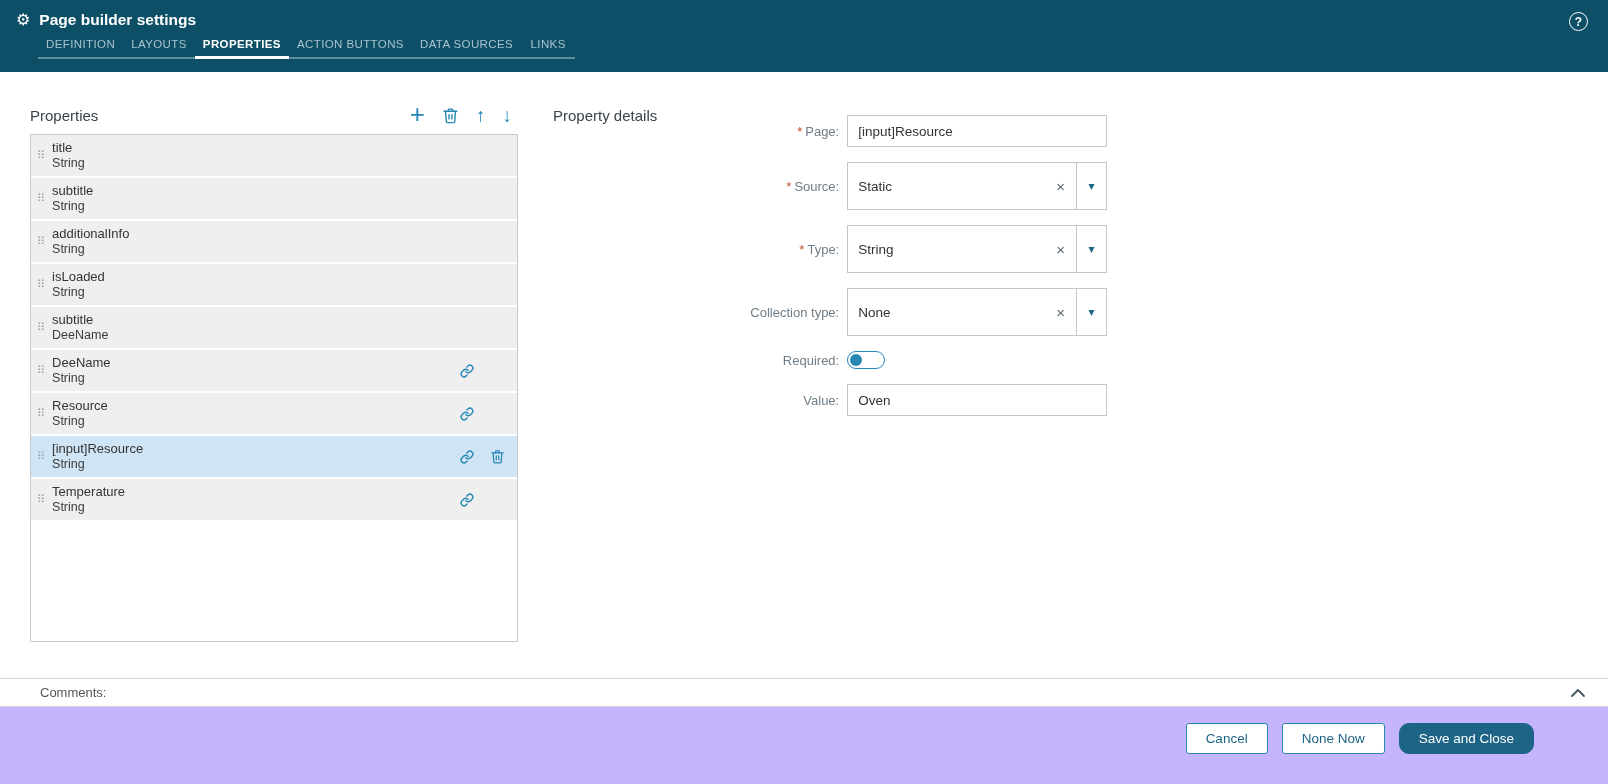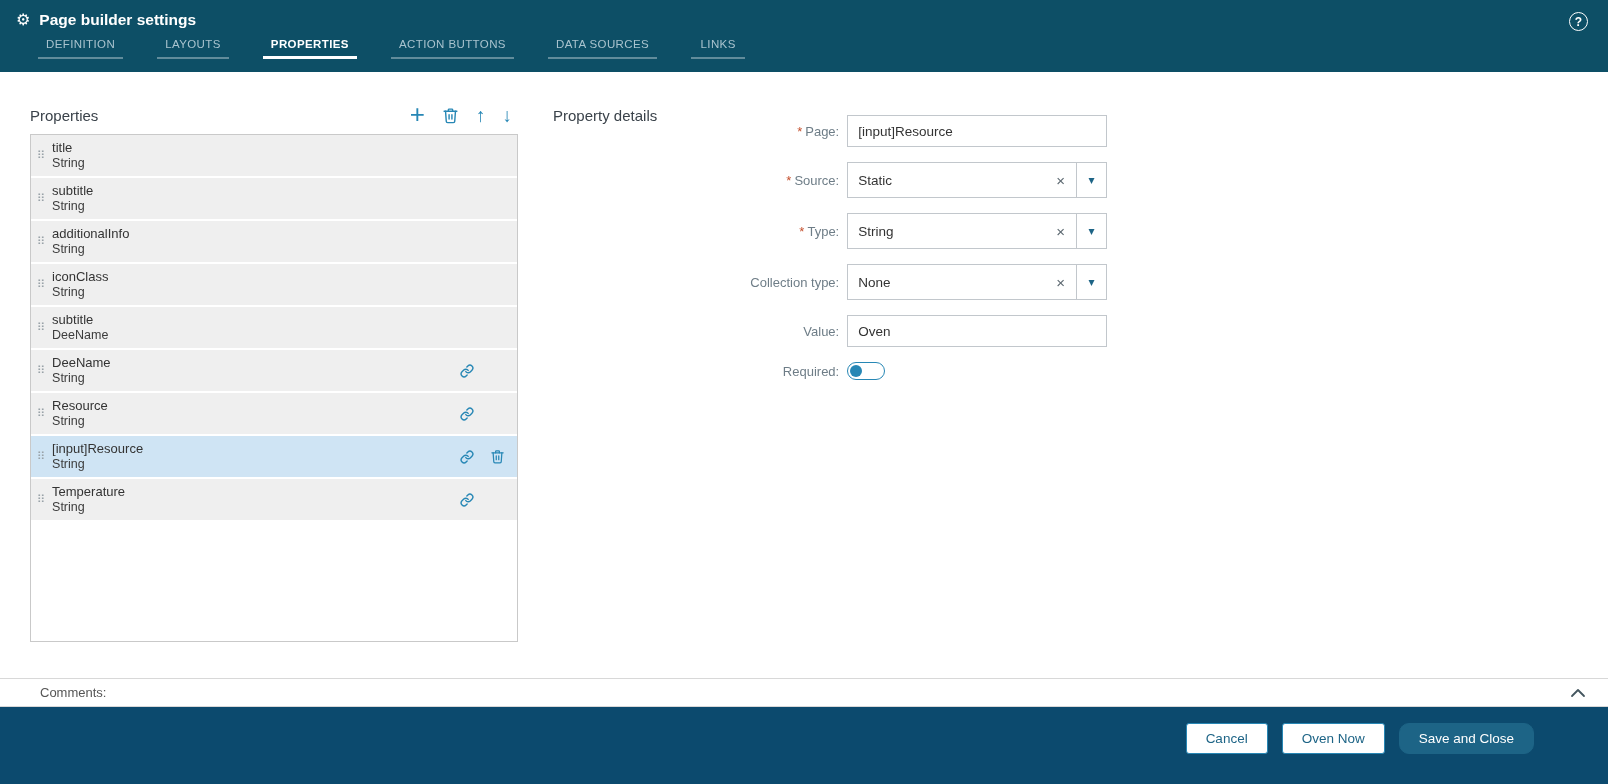--- a/index.html
+++ b/index.html
@@ -20,21 +20,21 @@
   
   .header{height:72px;background:var(--header-bg);position:relative;flex:0 0 auto;}
   .header-top{display:flex;align-items:center;padding:11px 16px 2px 16px;}
   .gear{color:#fff;font-size:16px;margin-right:9px;line-height:1;}
   .app-title{color:#fff;font-size:15.5px;font-weight:600;}
   .help-btn{
     position:absolute;right:20px;top:12px;width:19px;height:19px;border:1.5px solid #fff;
     border-radius:50%;color:#fff;font-size:12px;display:flex;align-items:center;justify-content:center;
     cursor:pointer;font-weight:600;
   }
-  .tabs{display:flex;gap:34px;padding-left:38px;margin-top:3px;}
+  .tabs{display:flex;padding-left:38px;margin-top:3px;}
   .tab{
     color:#a9c3ce;font-size:11.5px;letter-spacing:.4px;text-align:center;min-width:54px;
     padding:4px 8px 7px 8px;border-bottom:2px solid rgba(255,255,255,.35);cursor:pointer;
   }
   .tab.active{color:#fff;font-weight:700;border-bottom:3px solid #fff;padding-bottom:6px;}
   
   .main{background:#fff;height:606px;display:flex;flex:0 0 auto;padding-top:30px;}
   .left{width:488px;margin-left:30px;flex:0 0 auto;display:flex;flex-direction:column;}
   .panel-head{display:flex;align-items:center;height:26px;margin-bottom:6px;}
   .panel-title{font-size:15px;color:#3a424a;}
@@ -60,42 +60,42 @@
   .right{flex:1;margin-left:35px;margin-right:75px;display:flex;flex-direction:row;}
   .form{margin-top:13px;}
   .frow{display:flex;align-items:center;margin-bottom:15px;}
   .flabel{width:190px;flex:0 0 auto;text-align:right;padding-right:8px;color:#6e7d87;font-size:13px;}
   .req{color:#c4502e;margin-right:3px;font-size:13px;}
   .fcontrol{flex:1;display:flex;}
   .tinput{
     flex:1;height:32px;border:1px solid #c2c7cc;padding:0 10px;font-family:inherit;
     font-size:13.5px;color:#333;background:#fff;outline:none;
   }
-  .dropdown{flex:1;display:flex;border:1px solid #c2c7cc;height:36px;background:#fff;align-items:stretch;}
+  .dropdown{flex:1;display:flex;border:1px solid #c2c7cc;height:48px;background:#fff;align-items:stretch;}
   .dropdown input{flex:1;border:none;padding:0 10px;font-family:inherit;font-size:13.5px;color:#333;outline:none;background:transparent;}
   .clear-x{align-self:center;color:#5c6870;font-size:15px;padding:0 11px;cursor:pointer;line-height:1;}
   .caret-btn{
     width:30px;border-left:1px solid #c2c7cc;display:flex;align-items:center;justify-content:center;
     color:var(--primary);background:#fff;font-size:12px;cursor:pointer;
   }
   .toggle-row{margin-top:8px;}
   .toggle{
     width:38px;height:18px;border:1px solid var(--accent);border-radius:10px;background:#fff;
     position:relative;cursor:pointer;flex:0 0 auto;
   }
   .toggle .knob{position:absolute;left:2px;top:2px;width:12px;height:12px;border-radius:50%;background:var(--accent);}
   
   .comments-bar{
     flex:0 0 auto;height:29px;background:#fff;border-top:1px solid #d8d8d8;border-bottom:1px solid #d8d8d8;
     display:flex;align-items:center;padding:0 22px 0 40px;
   }
   .comments-label{color:#555;font-size:13px;}
   .collapse{margin-left:auto;cursor:pointer;display:flex;align-items:center;}
   
-  .footer{flex:1;background:#0c4a6e;display:flex;justify-content:flex-end;align-items:flex-start;gap:14px;padding:16px 74px 0 0;}
+  .footer{flex:1;background:#c4b5fd;display:flex;justify-content:flex-end;align-items:flex-start;gap:14px;padding:16px 74px 0 0;}
   .btn{
     height:31px;padding:0 19px;border-radius:3px;font-family:inherit;font-size:13.5px;cursor:pointer;
     background:#fff;border:1px solid var(--accent);color:var(--primary);
   }
   .btn.primary{background:var(--primary);border-color:var(--primary);color:#fff;border-radius:10px;}
   svg{display:block;}
 </style>
 </head>
 <body>
 
@@ -205,21 +205,21 @@
                 <path d="M10 11v6M14 11v6"></path>
                 <path d="M9 6V4a1 1 0 0 1 1-1h4a1 1 0 0 1 1 1v2"></path>
               </svg>
             </span>
         </span>
       </div>
 
       <div class="prow">
         <span class="drag">⠿</span>
         <span class="ptexts">
-          <span class="pname">iconClass</span>
+          <span class="pname">isLoaded</span>
           <span class="ptype">String</span>
         </span>
         <span class="picons">
           <span class="icon link-wrap">
               <svg width="14" height="14" viewBox="0 0 24 24" fill="none" stroke="#2787b5" stroke-width="2.4" stroke-linecap="round">
                 <path d="M10 13a5 5 0 0 0 7.54.54l3-3a5 5 0 0 0-7.07-7.07l-1.72 1.71"></path>
                 <path d="M14 11a5 5 0 0 0-7.54-.54l-3 3a5 5 0 0 0 7.07 7.07l1.71-1.71"></path>
               </svg>
             </span>
           <span class="icon trash-wrap">
@@ -396,46 +396,46 @@
         <span class="flabel"><span>Collection type:</span></span>
         <span class="fcontrol">
           <span class="dropdown">
             <input type="text" readonly="" value="None" style="">
             <span class="clear-x">×</span>
             <span class="caret-btn">▾</span>
           </span>
         </span>
       </div>
 
+      <div class="frow toggle-row">
+        <span class="flabel"><span>Required:</span></span>
+        <span class="fcontrol">
+          <span class="toggle">
+              <span class="knob"></span>
+            </span>
+        </span>
+      </div>
+
       <div class="frow">
         <span class="flabel"><span>Value:</span></span>
         <span class="fcontrol">
           <input class="tinput" type="text" value="Oven" style="">
-        </span>
-      </div>
-
-      <div class="frow toggle-row">
-        <span class="flabel"><span>Required:</span></span>
-        <span class="fcontrol">
-          <span class="toggle">
-              <span class="knob"></span>
-            </span>
         </span>
       </div>
 
     </div>
   </div>
 </div>
 
 <div class="comments-bar">
   <span class="comments-label">Comments:</span>
   <span class="collapse">
     <svg width="16" height="11" viewBox="0 0 16 11" fill="none" stroke="#44565f" stroke-width="1.8" stroke-linecap="round" stroke-linejoin="round">
         <polyline points="2,9 8,3 14,9"></polyline>
       </svg>
   </span>
 </div>
 
 <div class="footer">
   <button class="btn">Cancel</button>
-  <button class="btn">Oven Now</button>
+  <button class="btn">None Now</button>
   <button class="btn primary">Save and Close</button>
 </div>
 
 </body></html>

